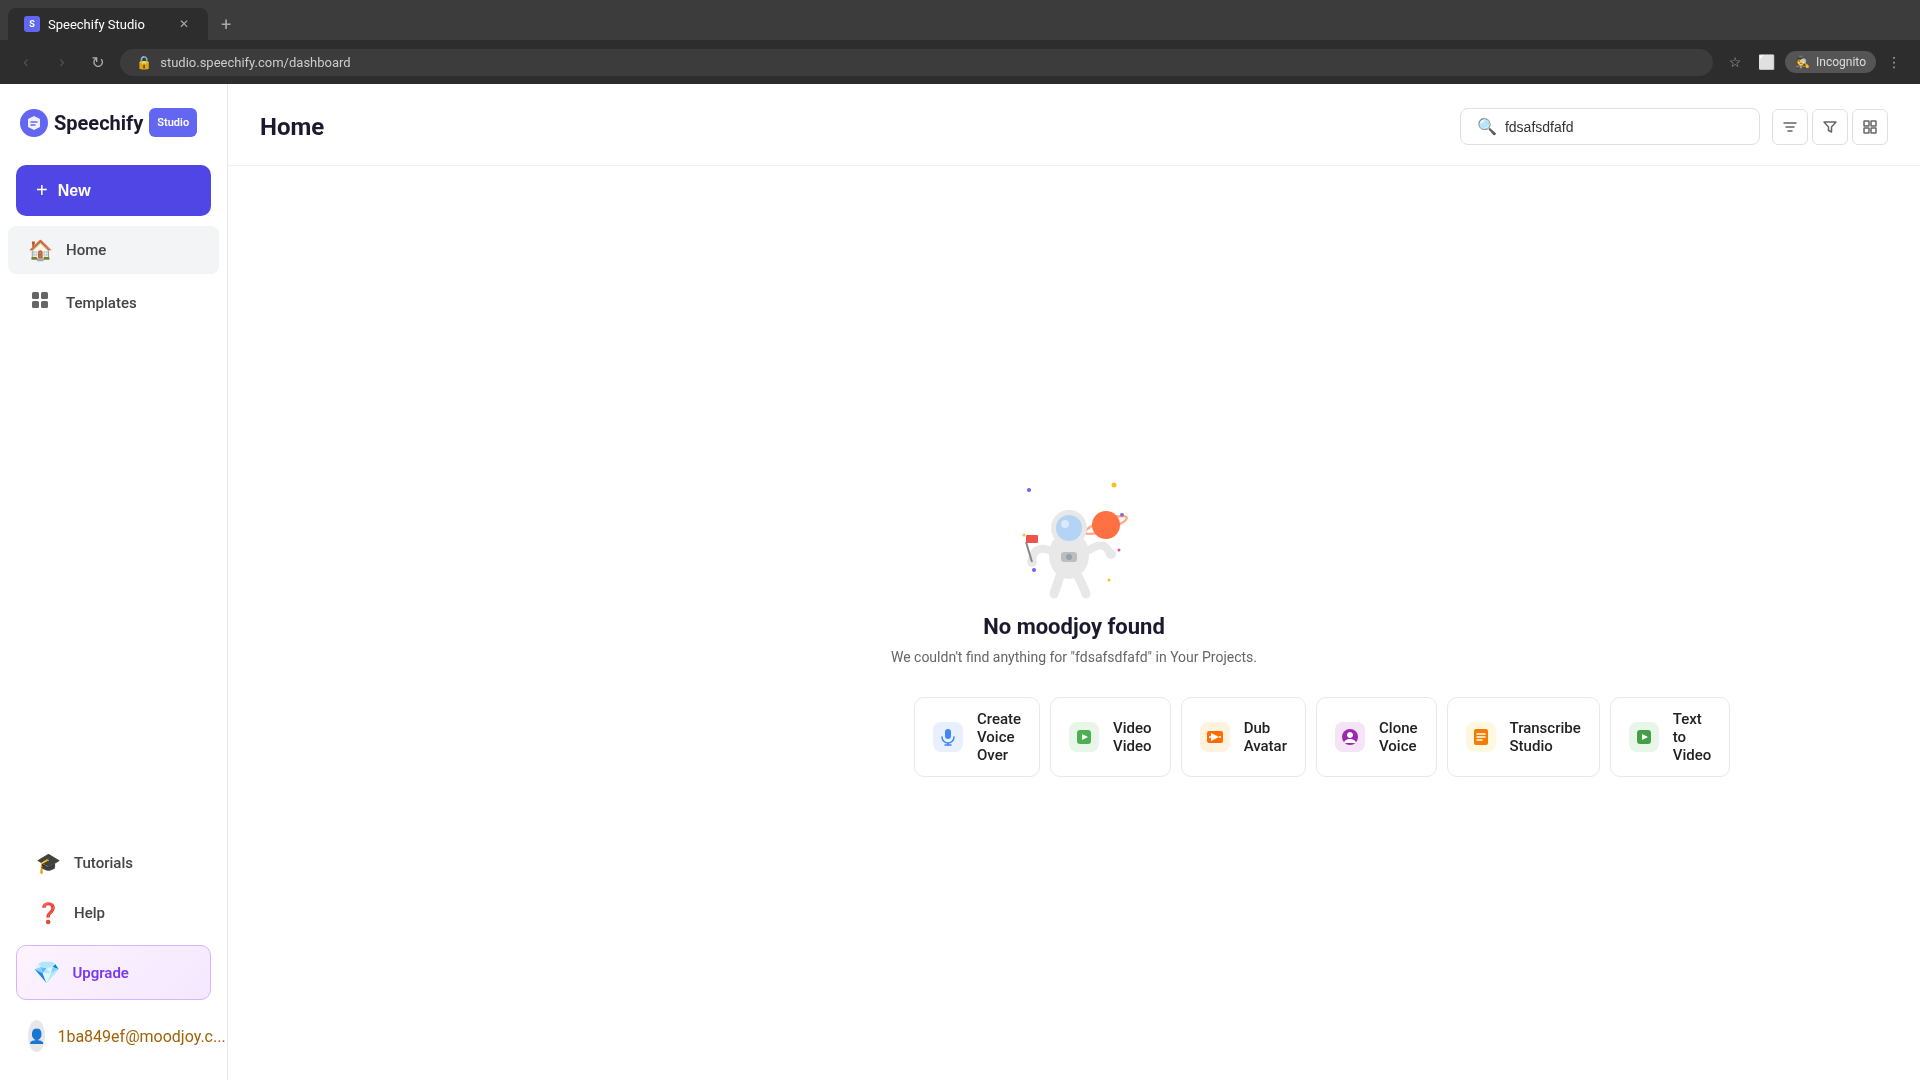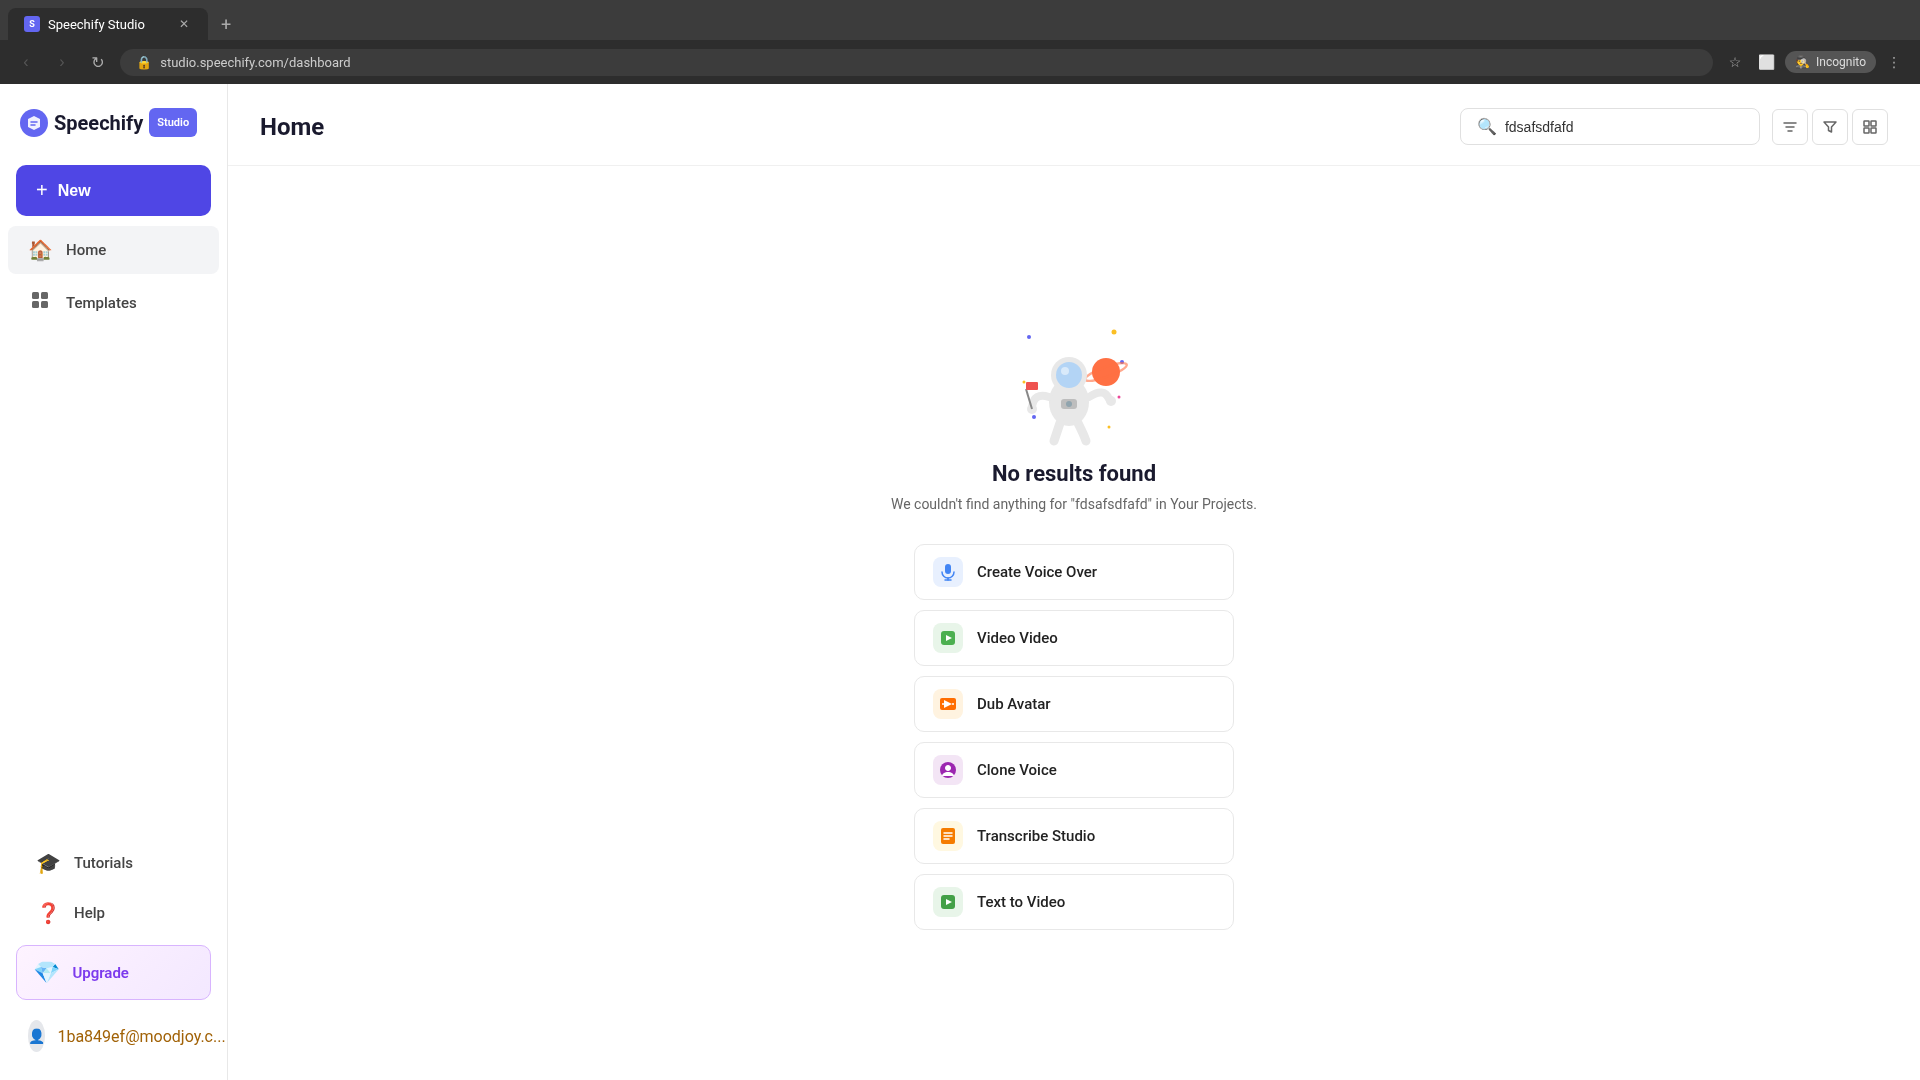--- a/index.html
+++ b/index.html
@@ -54,21 +54,21 @@
     .search-bar input { border: none; outline: none; font-size: 14px; color: #333; background: transparent; width: 100%; }
     .search-icon { color: #999; font-size: 16px; }
     .toolbar-btns { display: flex; gap: 4px; }
     .toolbar-btn { width: 36px; height: 36px; display: flex; align-items: center; justify-content: center; border: 1.5px solid #e0e0e0; border-radius: 6px; cursor: pointer; color: #666; font-size: 16px; background: #fff; }
 
     
     .empty-state { display: flex; flex-direction: column; align-items: center; justify-content: center; flex: 1; padding: 40px; }
     .astronaut-illustration { width: 120px; height: 120px; position: relative; margin-bottom: 24px; }
     .empty-title { font-size: 22px; font-weight: 700; color: #1a1a2e; margin-bottom: 10px; }
     .empty-subtitle { font-size: 14px; color: #666; margin-bottom: 32px; }
-    .action-list { display: flex; flex-direction: column; gap: 10px; width: 320px; }
+    .action-list { display: flex; gap: 10px; width: 320px; }
     .action-item { display: flex; align-items: center; gap: 14px; padding: 12px 18px; border: 1.5px solid #e8e8e8; border-radius: 10px; cursor: pointer; font-size: 15px; font-weight: 500; color: #222; background: #fff; }
     .action-icon { width: 30px; height: 30px; border-radius: 8px; display: flex; align-items: center; justify-content: center; font-size: 14px; flex-shrink: 0; }
     .icon-mic { background: #e8f0fe; color: #4285f4; }
     .icon-play-green { background: #e8f5e9; color: #2e7d32; }
     .icon-dub { background: #fff3e0; color: #e65100; }
     .icon-clone { background: #f3e5f5; color: #7b1fa2; }
     .icon-transcribe { background: #fff8e1; color: #f57f17; }
     .icon-avatar { background: #e3f2fd; color: #1565c0; }
     .icon-text-video { background: #e8f5e9; color: #2e7d32; }
 
@@ -231,21 +231,21 @@
           <path d="M64 106 Q70 118 72 124" stroke="#e8e8e8" stroke-width="9" stroke-linecap="round" fill="none"></path>
 
           <rect x="47" y="82" width="16" height="10" rx="3" fill="#bdbdbd"></rect>
           <circle cx="55" cy="87" r="3" fill="#90a4ae"></circle>
 
           <line x1="18" y1="92" x2="12" y2="72" stroke="#888" stroke-width="2"></line>
           <rect x="12" y="65" width="12" height="8" rx="1" fill="#ef5350"></rect>
         </svg>
       </div>
 
-      <h2 class="empty-title">No results found</h2>
+      <h2 class="empty-title">No moodjoy found</h2>
       <p class="empty-subtitle">We couldn't find anything for "fdsafsdfafd" in Your Projects.</p>
 
       <div class="action-list">
 
         <div class="action-item">
           <div class="action-icon icon-mic">
             <svg width="16" height="18" viewBox="0 0 16 18" fill="none">
               <rect x="5" y="1" width="6" height="10" rx="3" fill="#4285f4"></rect>
               <path d="M2 9c0 3.31 2.69 6 6 6s6-2.69 6-6" stroke="#4285f4" stroke-width="1.5" stroke-linecap="round" fill="none"></path>
               <line x1="8" y1="15" x2="8" y2="17" stroke="#4285f4" stroke-width="1.5" stroke-linecap="round"></line>

